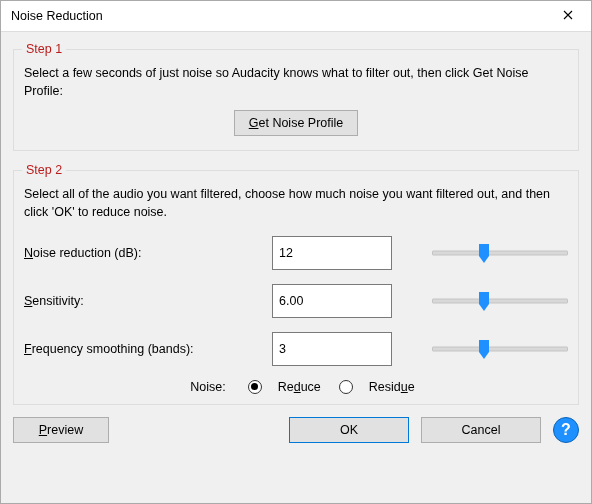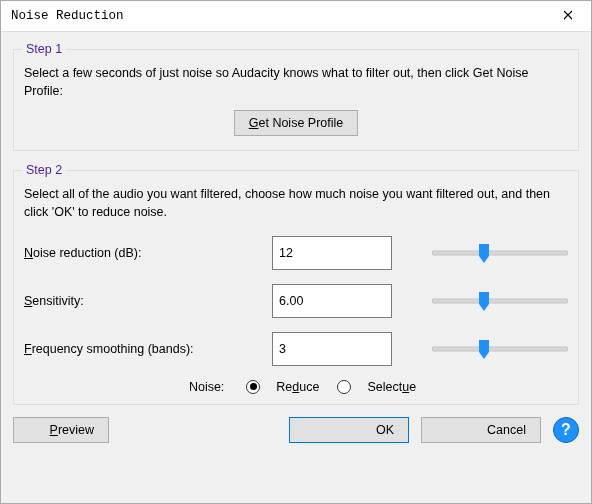--- a/index.html
+++ b/index.html
@@ -16,21 +16,21 @@
   }
   .titlebar {
     height: 31px;
     display: flex;
     align-items: center;
     justify-content: space-between;
     padding: 0 0 0 10px;
     background: #fff;
     border-bottom: 1px solid #ddd;
   }
-  .titlebar .title { font-size: 12.5px; font-family: Liberation Mono, monospace; }
+  .titlebar .title { font-size: 12.5px; }
   .titlebar .close {
     width: 46px;
     height: 31px;
     display: flex;
     align-items: center;
     justify-content: center;
   }
   .titlebar .close svg { width: 10px; height: 10px; }
   .client {
     background: #f0f0f0;
@@ -39,37 +39,36 @@
   }
   fieldset.group {
     border: 1px solid #ddd;
     margin: 0 0 12px 0;
     padding: 8px 10px 14px 10px;
     position: relative;
   }
   fieldset.group legend {
     font-size: 12.5px;
     padding: 0 4px;
-    color: #4c1d95;
+    color: #b91c1c;
     background: #f0f0f0;
     margin-left: -2px;
   }
   .instr {
     line-height: 1.45;
     margin-bottom: 10px;
   }
   .mn { text-decoration: underline; }
   .center-row { text-align: center; }
   button.win {
     background: #e1e1e1;
     border: 1px solid #adadad;
     font: inherit;
     padding: 3px 14px;
     min-height: 26px;
-    text-align: right;
   }
   button.win.wide { min-width: 120px; }
   button.primary {
     border: 1.5px solid #0078d7;
     background: #e1e1e1;
   }
   .param-row {
     display: flex;
     align-items: center;
     margin: 14px 0;
@@ -231,21 +230,21 @@
     </div>
 
     <div class="radio-row">
       <span class="lead">Noise:</span>
       <div class="radio-item">
         <span class="radio checked"></span>
         <span><span>Re</span><span class="mn">d</span><span>uce</span></span>
       </div>
       <div class="radio-item">
         <span class="radio"></span>
-        <span><span>Select</span><span class="mn">u</span><span>e</span></span>
+        <span><span>Resid</span><span class="mn">u</span><span>e</span></span>
       </div>
     </div>
   </fieldset>
 
   <div class="footer">
     <button class="win" style="min-width:96px">
       <span class="mn">P</span><span>review</span>
     </button>
     <span class="spacer"></span>
     <button class="win primary wide">OK</button>

